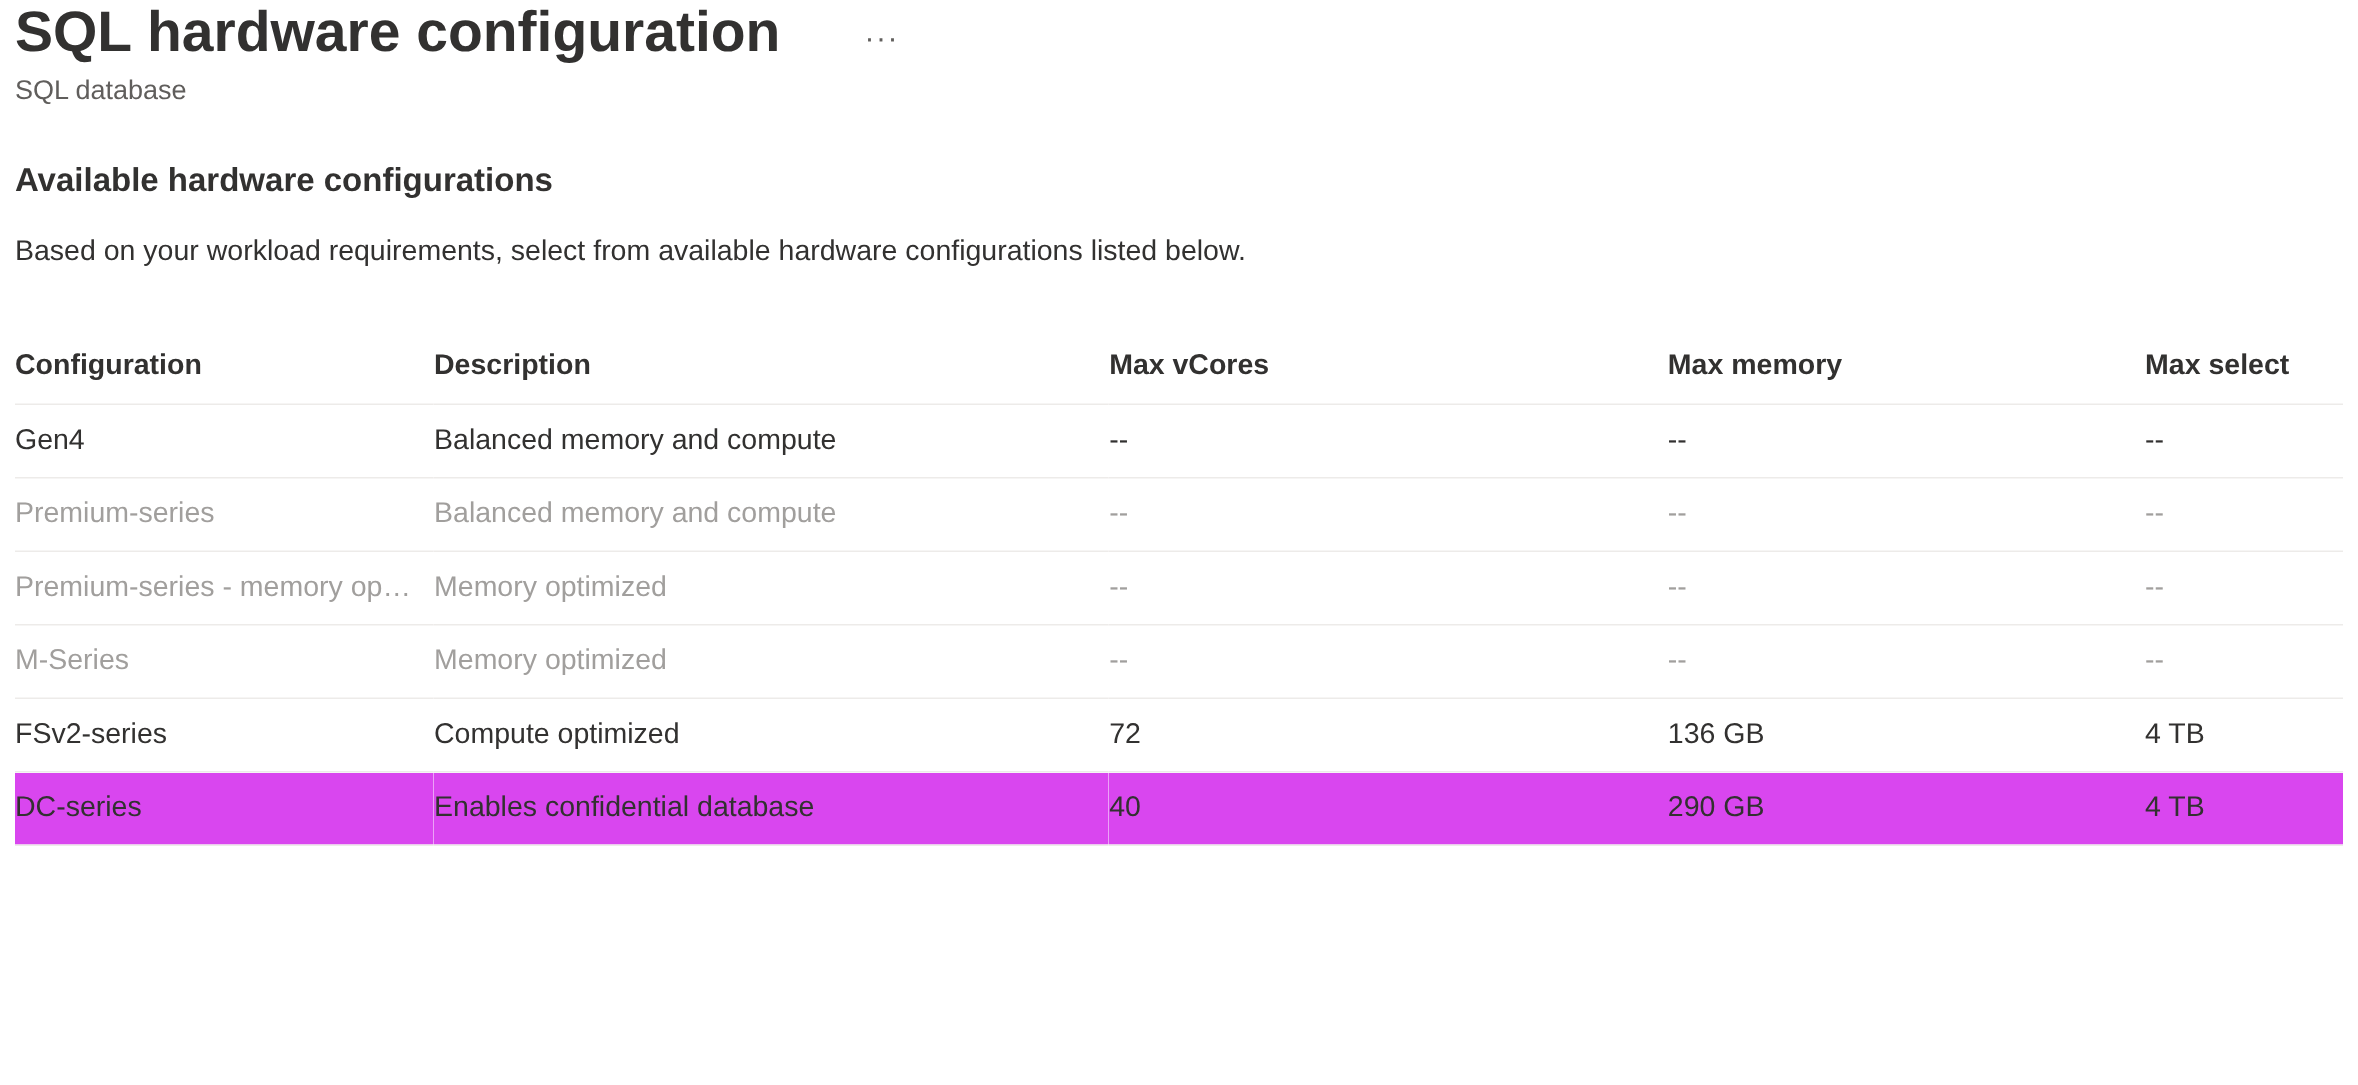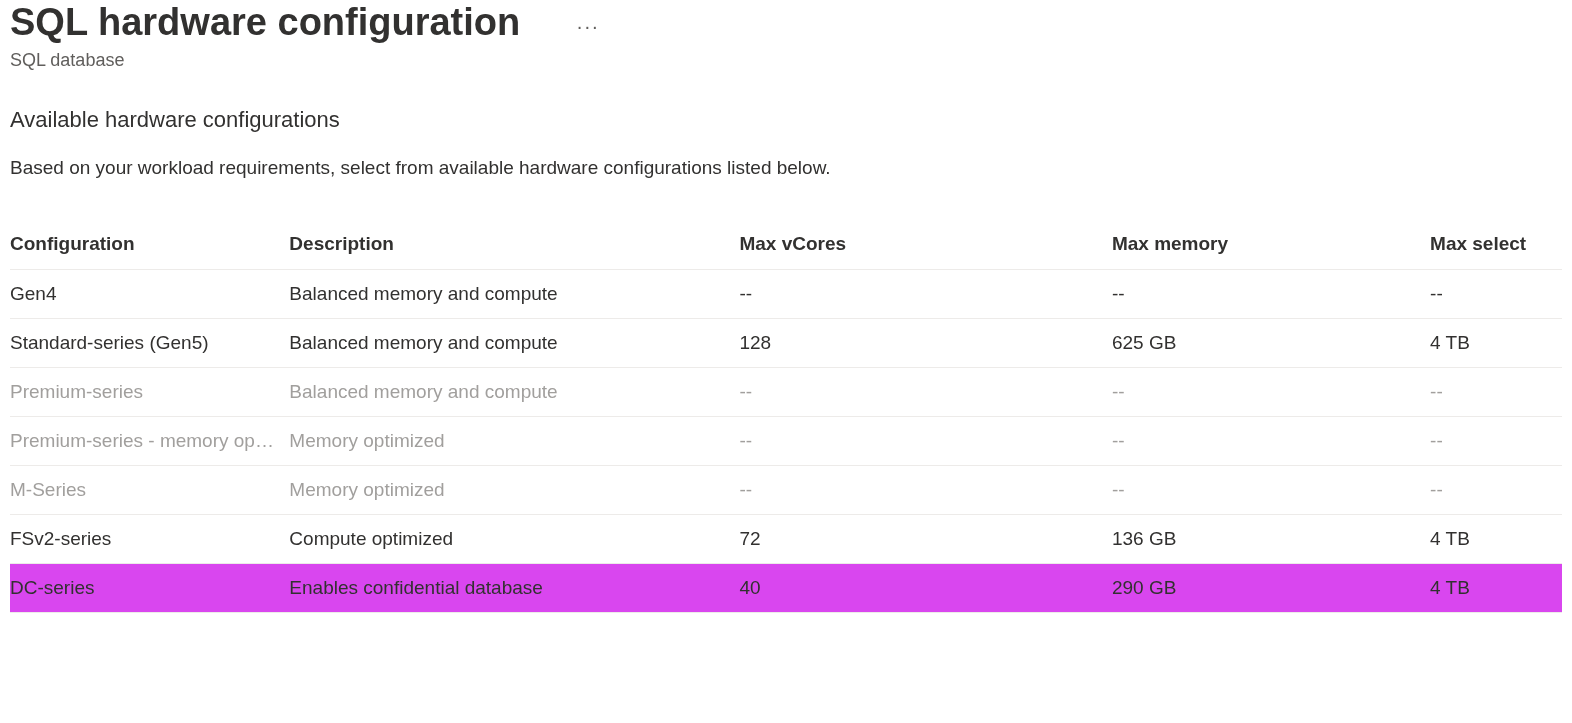--- a/index.html
+++ b/index.html
@@ -32,21 +32,21 @@
       padding-top: 8px;
     }
     .subtitle {
       font-size: 18px;
       color: #605e5c;
       margin-top: 4px;
       margin-bottom: 36px;
     }
     .section-heading {
       font-size: 22px;
-      font-weight: 400;
+      font-weight: 700;
       color: #323130;
       margin-bottom: 24px;
     }
     .section-description {
       font-size: 19px;
       color: #323130;
       margin-bottom: 40px;
     }
     table {
       width: 100%;
@@ -116,27 +116,20 @@
     </tr>
   </thead>
   <tbody id="table-body">
       <tr>
         <td title="Gen4">Gen4</td>
         <td title="Balanced memory and compute">Balanced memory and compute</td>
         <td title="--">--</td>
         <td title="--">--</td>
         <td title="--">--</td>
       </tr>
-      <tr>
-        <td title="Standard-series (Gen5)">Standard-series (Gen5)</td>
-        <td title="Balanced memory and compute">Balanced memory and compute</td>
-        <td title="128">128</td>
-        <td title="625 GB">625 GB</td>
-        <td title="4 TB">4 TB</td>
-      </tr>
       <tr class="row-disabled">
         <td title="Premium-series">Premium-series</td>
         <td title="Balanced memory and compute">Balanced memory and compute</td>
         <td title="--">--</td>
         <td title="--">--</td>
         <td title="--">--</td>
       </tr>
       <tr class="row-disabled">
         <td title="Premium-series - memory optimized">Premium-series - memory optimized</td>
         <td title="Memory optimized">Memory optimized</td>

